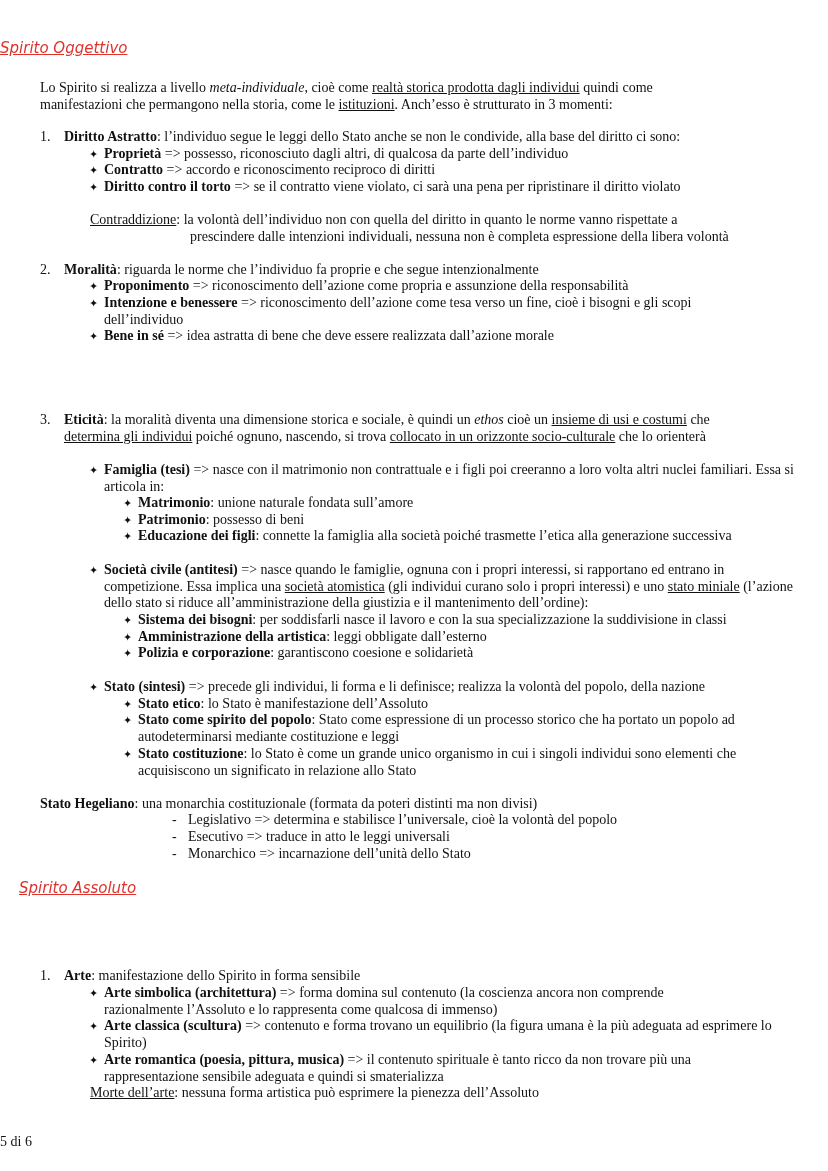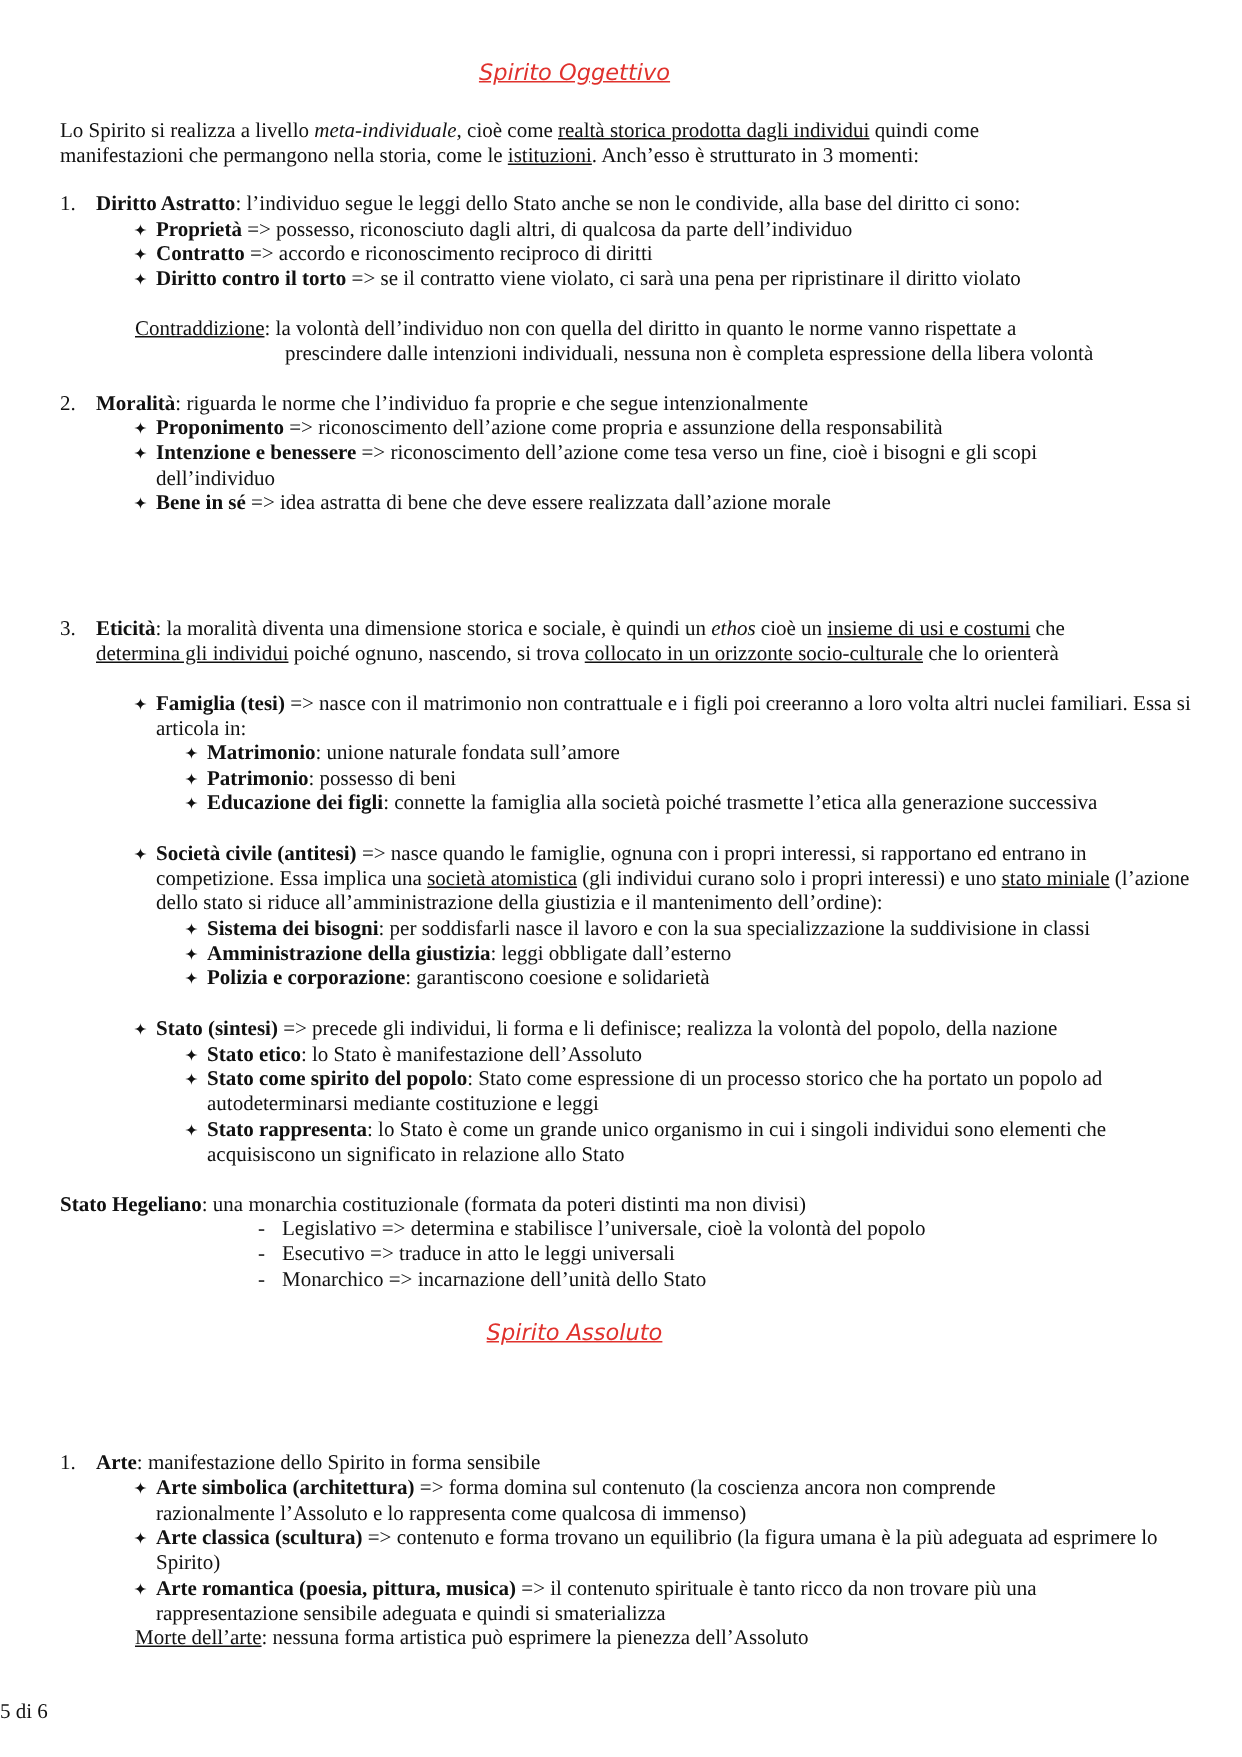--- a/index.html
+++ b/index.html
@@ -2,21 +2,21 @@
 <html><head>
 <meta charset="utf-8">
 <style>
   html, body { margin: 0; padding: 0; background: #ffffff; }
   body {
     width: 828px; height: 1171px; position: relative; overflow: hidden;
     font-family: "Liberation Serif", serif; font-size: 14px; color: #111; line-height: 16.5px;
   }
   .page { position: absolute; left: 0; top: 0; width: 828px; height: 1171px; }
   .title {
-    position: absolute; left: 0; width: 766px; text-align: center;
+    position: absolute; left: 0; width: 766px; 
     font-family: "DejaVu Sans", sans-serif; font-style: italic; font-size: 15px;
     color: #e0322d; text-decoration: underline; text-decoration-color: #e0322d;
   }
   .para { position: absolute; left: 40px; width: 760px; }
   .num { position: absolute; left: 40px; }
   .numtext { position: absolute; left: 64px; width: 740px; }
   .bul { position: absolute; width: 720px; }
   .bul .d { position: absolute; left: -15px; top: 0; font-size: 11px; }
   .contra { position: absolute; left: 90px; width: 710px; }
   .contra .hang { padding-left: 100px; display: block; }
@@ -103,61 +103,61 @@
   <div class="bul" style="top:562px; left:104px; width:690px;">
     <span class="d">✦</span>
     <b>Società civile (antitesi)</b><span> =&gt; nasce quando le famiglie, ognuna con i propri interessi, si rapportano ed entrano in competizione. Essa implica una </span><span class="u">società atomistica</span><span> (gli individui curano solo i propri interessi) e uno </span><span class="u">stato miniale</span><span> (l’azione dello stato si riduce all’amministrazione della giustizia e il mantenimento dell’ordine):</span>
   </div>
   <div class="bul" style="top:612px; left:138px; width:690px;">
     <span class="d">✦</span>
     <b>Sistema dei bisogni</b><span>: per soddisfarli nasce il lavoro e con la sua specializzazione la suddivisione in classi</span>
   </div>
   <div class="bul" style="top:629px; left:138px;">
     <span class="d">✦</span>
-    <b>Amministrazione della giustizia</b><span>: leggi obbligate dall’esterno</span>
+    <b>Amministrazione della artistica</b><span>: leggi obbligate dall’esterno</span>
   </div>
   <div class="bul" style="top:645px; left:138px;">
     <span class="d">✦</span>
     <b>Polizia e corporazione</b><span>: garantiscono coesione e solidarietà</span>
   </div>
 
   <div class="bul" style="top:679px; left:104px; width:700px;">
     <span class="d">✦</span>
     <b>Stato (sintesi)</b><span> =&gt; precede gli individui, li forma e li definisce; realizza la volontà del popolo, della nazione</span>
   </div>
   <div class="bul" style="top:696px; left:138px;">
     <span class="d">✦</span>
     <b>Stato etico</b><span>: lo Stato è manifestazione dell’Assoluto</span>
   </div>
   <div class="bul" style="top:712px; left:138px; width:640px;">
     <span class="d">✦</span>
     <b>Stato come spirito del popolo</b><span>: Stato come espressione di un processo storico che ha portato un popolo ad autodeterminarsi mediante costituzione e leggi</span>
   </div>
   <div class="bul" style="top:746px; left:138px; width:660px;">
     <span class="d">✦</span>
-    <b>Stato rappresenta</b><span>: lo Stato è come un grande unico organismo in cui i singoli individui sono elementi che acquisiscono un significato in relazione allo Stato</span>
+    <b>Stato costituzione</b><span>: lo Stato è come un grande unico organismo in cui i singoli individui sono elementi che acquisiscono un significato in relazione allo Stato</span>
   </div>
 
   <div class="para" style="top:796px; left:40px;">
     <b>Stato Hegeliano</b><span>: una monarchia costituzionale (formata da poteri distinti ma non divisi)</span>
   </div>
   <div class="dash" style="top:812px;">
     <span class="d">-</span>
     <span class="t">Legislativo =&gt; determina e stabilisce l’universale, cioè la volontà del popolo</span>
   </div>
   <div class="dash" style="top:829px;">
     <span class="d">-</span>
     <span class="t">Esecutivo =&gt; traduce in atto le leggi universali</span>
   </div>
   <div class="dash" style="top:846px;">
     <span class="d">-</span>
     <span class="t">Monarchico =&gt; incarnazione dell’unità dello Stato</span>
   </div>
 
-  <div class="title" style="top:880px;">Spirito Assoluto</div>
+  <div class="title" style="top:880px;margin-left:19px;">Spirito Assoluto</div>
 
 
   <div class="num" style="top:968px;">1.</div>
   <div class="numtext" style="top:968px;">
     <b>Arte</b><span>: manifestazione dello Spirito in forma sensibile</span>
   </div>
   <div class="bul" style="top:985px; left:104px; width:640px;">
     <span class="d">✦</span>
     <b>Arte simbolica (architettura)</b><span> =&gt; forma domina sul contenuto (la coscienza ancora non comprende razionalmente l’Assoluto e lo rappresenta come qualcosa di immenso)</span>
   </div>

